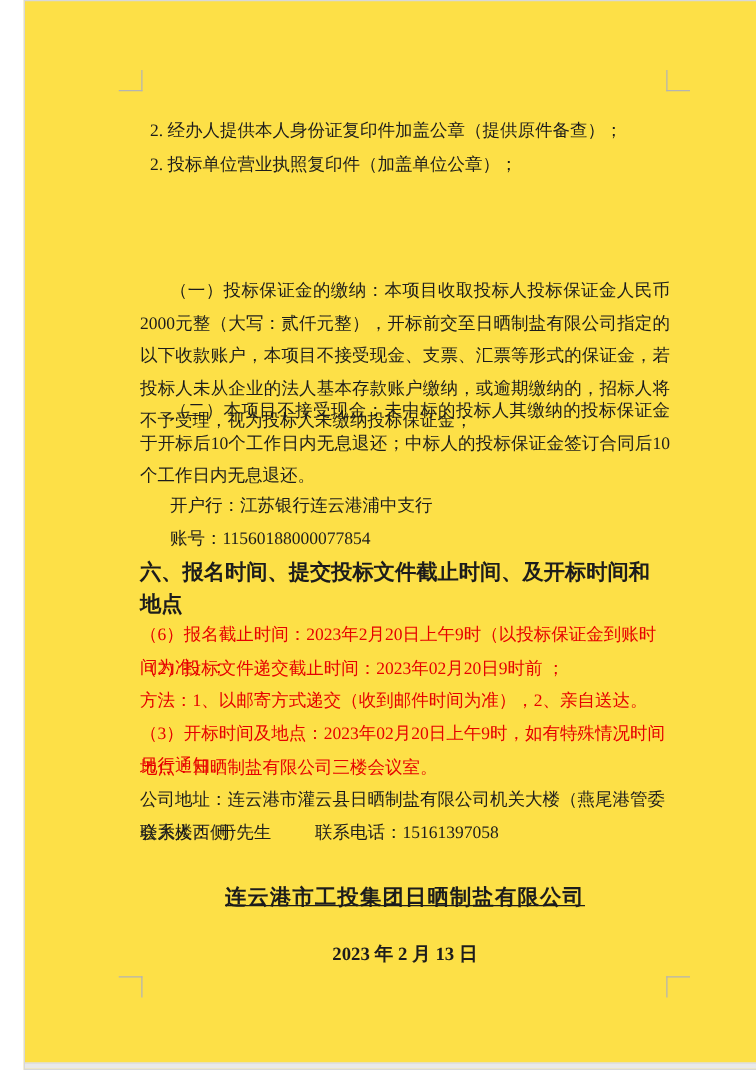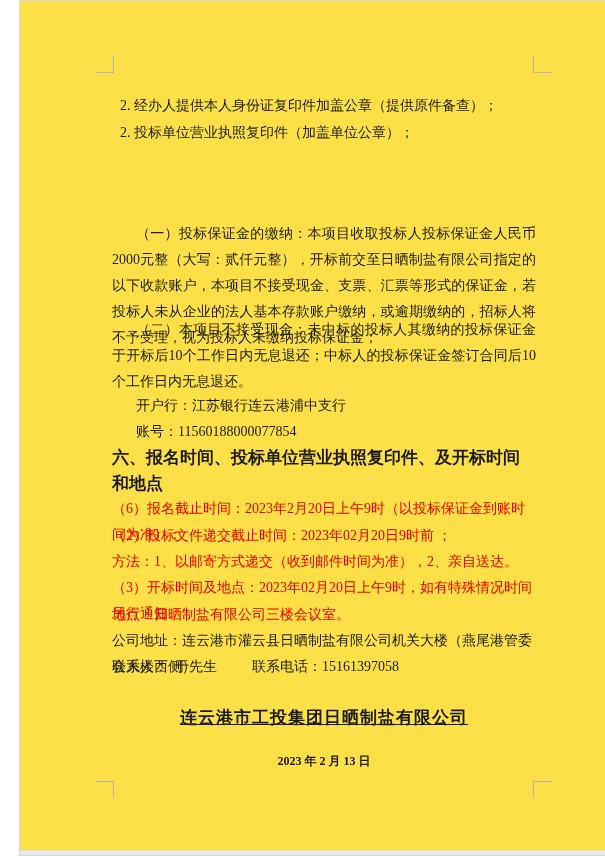--- a/index.html
+++ b/index.html
@@ -33,21 +33,21 @@
   .acct-no{top:404px;}
   .r1{top:481px;}
   .r2{top:508px;}
   .r3{top:534px;}
   .r4{top:560px;}
   .r5{top:587px;}
   .addr{top:613px;}
   .contact{top:639px;white-space:pre-wrap;}
   .foot-company{top:687px;text-align:center;font-size:17px;font-weight:bold;
     font-family:"Liberation Sans","DejaVu Sans",sans-serif;letter-spacing:1px;text-decoration:underline;}
-  .foot-date{top:735px;text-align:center;font-size:12px;font-weight:bold;}
+  .foot-date{top:735px;text-align:center;font-size:15px;font-weight:bold;}
   
   .mark{position:absolute;width:18px;height:16px;}
   .mark-tl{left:75px;top:55px;border-right:1px solid #b4b4b4;border-bottom:1px solid #b4b4b4;}
   .mark-tr{left:513px;top:55px;border-left:1px solid #b4b4b4;border-bottom:1px solid #b4b4b4;}
   .mark-bl{left:75px;top:780px;border-right:1px solid #b4b4b4;border-top:1px solid #b4b4b4;}
   .mark-br{left:513px;top:780px;border-left:1px solid #b4b4b4;border-top:1px solid #b4b4b4;}
   .bottom-band{position:absolute;left:0;right:0;bottom:0;height:6px;background:#e9e9e9;border-top:1px solid #dcdcdc;}
 </style>
 </head>
 <body>
@@ -62,21 +62,21 @@
 
     <p class="ln item2 ind-sm">2. 经办人提供本人身份证复印件加盖公章（提供原件备查）；</p>
     <p class="ln item3 ind-sm">2. 投标单位营业执照复印件（加盖单位公章）；</p>
 
 
     <p class="ln para1 just ind">（一）投标保证金的缴纳：本项目收取投标人投标保证金人民币2000元整（大写：贰仟元整），开标前交至日晒制盐有限公司指定的以下收款账户，本项目不接受现金、支票、汇票等形式的保证金，若投标人未从企业的法人基本存款账户缴纳，或逾期缴纳的，招标人将不予受理，视为投标人未缴纳投标保证金；</p>
     <p class="ln para2 just ind">（二）本项目不接受现金：未中标的投标人其缴纳的投标保证金于开标后10个工作日内无息退还；中标人的投标保证金签订合同后10个工作日内无息退还。</p>
     <p class="ln bank ind">开户行：江苏银行连云港浦中支行</p>
     <p class="ln acct-no ind">账号：11560188000077854</p>
 
-    <h2 class="ln h6">六、报名时间、投标单位营业执照复印件、及开标时间和地点</h2>
+    <h2 class="ln h6">六、报名时间、提交投标文件截止时间、及开标时间和地点</h2>
 
     <p class="ln r1 red">（6）报名截止时间：2023年2月20日上午9时（以投标保证金到账时间为准）；</p>
     <p class="ln r2 red">（2）投标文件递交截止时间：2023年02月20日9时前 ；</p>
     <p class="ln r3 red">方法：1、以邮寄方式递交（收到邮件时间为准），2、亲自送达。</p>
     <p class="ln r4 red">（3）开标时间及地点：2023年02月20日上午9时，如有特殊情况时间另行通知。</p>
     <p class="ln r5 red">地点：日晒制盐有限公司三楼会议室。</p>
 
     <p class="ln addr">公司地址：连云港市灌云县日晒制盐有限公司机关大楼（燕尾港管委会大楼西侧）</p>
     <p class="ln contact">联系人：  于先生          联系电话：15161397058</p>
 

